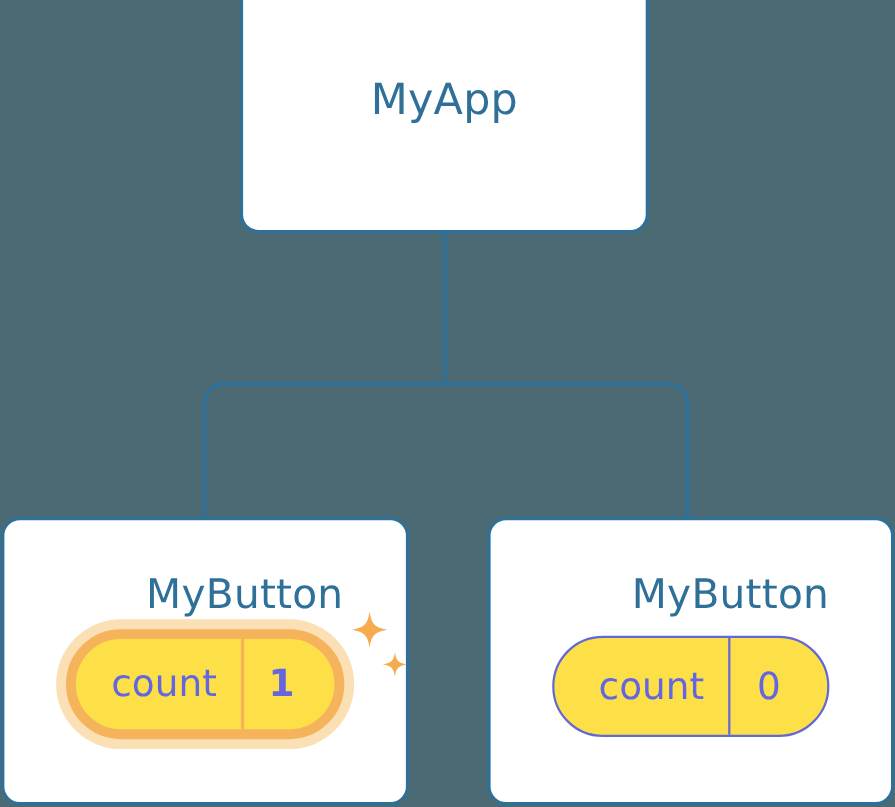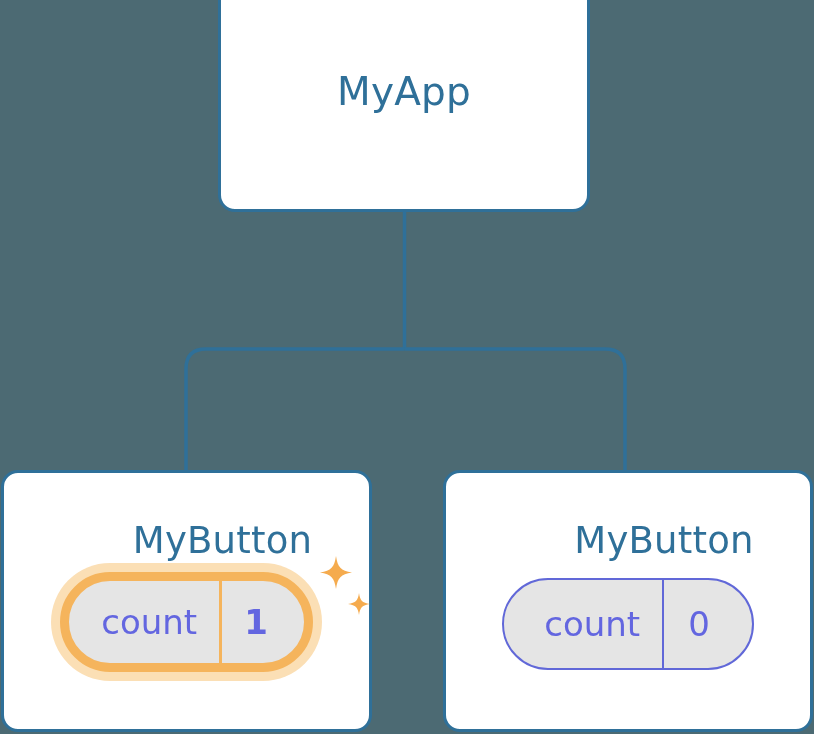--- a/index.html
+++ b/index.html
@@ -87,21 +87,21 @@
     justify-content: center;
   }
   #node-child-0 .pill-wrap { top: 99px; }
   #node-child-1 .pill-wrap { top: 105px; }
 
   .pill {
     position: relative;
     display: flex;
     align-items: stretch;
     box-sizing: border-box;
-    background: #e5e5e5;
+    background: #fde047;
   }
 
   
   .pill.plain {
     height: 92px;
     border: 2px solid #6168d8;
     border-radius: 46px;
   }
   .pill.plain .pill-key {
     padding: 0 22px 0 40px;

